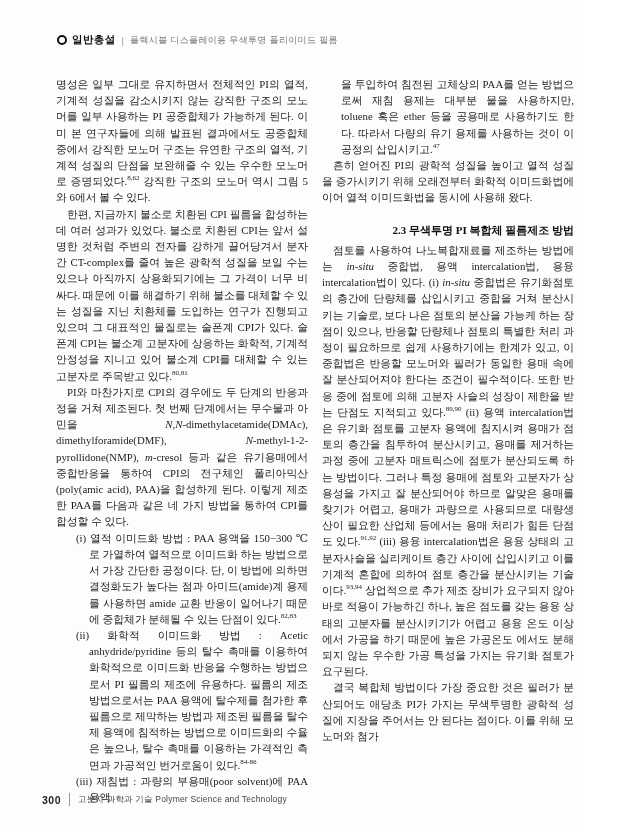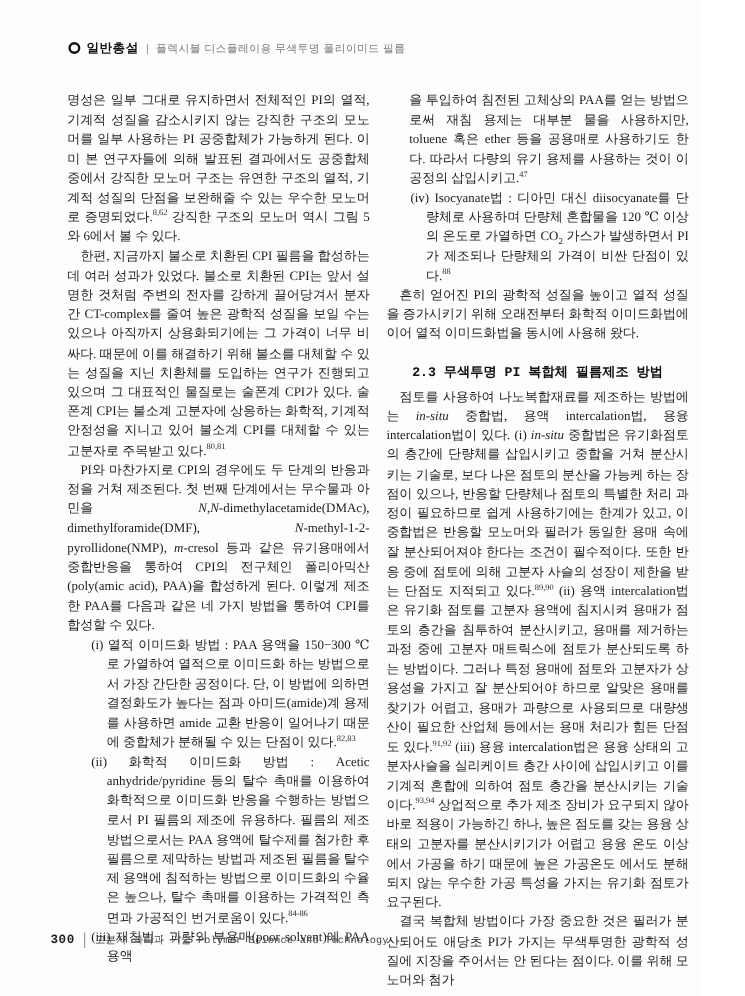--- a/index.html
+++ b/index.html
@@ -15,30 +15,30 @@
     border-radius:50%; margin-right:5px; flex:0 0 auto; }
   .hcat { font-weight:bold; font-size:10.5px; color:#101010; letter-spacing:0.4px; }
   .hdiv { color:#9a9a9a; margin:0 6px; font-size:9.5px; }
   .httl { font-size:9px; color:#787878; letter-spacing:0.35px; }
   
   .cols { position:absolute; top:76px; left:56px; width:518px; display:flex; gap:14px; }
   .col { width:252px; font-size:10.8px; line-height:16.2px; text-align:justify;
     text-justify:inter-character; }
   .para { margin:0; }
   .para.indent { text-indent:11px; }
-  .h2 { font-family:Liberation Mono, monospace; font-weight:bold;
-    font-size:11px; margin:16px 0 4px 0; text-align:center; text-indent:0; color:#0e0e0e; }
+  .h2 { font-family:Liberation Serif, serif; font-weight:bold;
+    font-size:11px; margin:16px 0 4px 0; text-align:right; text-indent:0; color:#0e0e0e; }
   .litem { margin:0; padding-left:33px; text-indent:-13px; }
   .cont { margin:0; padding-left:19px; }
   sup { font-size:7px; line-height:0; vertical-align:super; letter-spacing:0; }
   sub { font-size:7.5px; line-height:0; vertical-align:sub; }
   i { font-style:italic; }
   
-  .footer { position:absolute; left:42px; bottom:40px; display:flex; align-items:flex-end;
-    font-family:Liberation Mono, monospace; }
+  .footer { position:absolute; left:42px; bottom:24px; display:flex; align-items:flex-end;
+    font-family:Liberation Sans, sans-serif; }
   .pno { font-weight:bold; font-size:10.5px; color:#1d1d1d; letter-spacing:0.5px; }
   .fdiv { width:1px; height:13px; background:#999; margin:0 8px; }
   .fj { font-size:8.5px; color:#454545; letter-spacing:0.2px; }
 </style>
 </head>
 <body>
 
 <div class="page">
 
   <div class="header">
@@ -52,21 +52,20 @@
     <div class="col" id="col-left">
         <p class="para"><span>명성은 일부 그대로 유지하면서 전체적인 PI의 열적, 기계적 성질을 감소시키지 않는 강직한 구조의 모노머를 일부 사용하는 PI 공중합체가 가능하게 된다. 이미 본 연구자들에 의해 발표된 결과에서도 공중합체 중에서 강직한 모노머 구조는 유연한 구조의 열적, 기계적 성질의 단점을 보완해줄 수 있는 우수한 모노머로 증명되었다.</span><sup>8,62</sup><span> 강직한 구조의 모노머 역시 그림 5와 6에서 볼 수 있다.</span></p>
         <p class="para indent"><span>한편, 지금까지 불소로 치환된 CPI 필름을 합성하는데 여러 성과가 있었다. 불소로 치환된 CPI는 앞서 설명한 것처럼 주변의 전자를 강하게 끌어당겨서 분자 간 CT-complex를 줄여 높은 광학적 성질을 보일 수는 있으나 아직까지 상용화되기에는 그 가격이 너무 비싸다. 때문에 이를 해결하기 위해 불소를 대체할 수 있는 성질을 지닌 치환체를 도입하는 연구가 진행되고 있으며 그 대표적인 물질로는 술폰계 CPI가 있다. 술폰계 CPI는 불소계 고분자에 상응하는 화학적, 기계적 안정성을 지니고 있어 불소계 CPI를 대체할 수 있는 고분자로 주목받고 있다.</span><sup>80,81</sup></p>
         <p class="para indent"><span>PI와 마찬가지로 CPI의 경우에도 두 단계의 반응과정을 거쳐 제조된다. 첫 번째 단계에서는 무수물과 아민을 </span><i>N,N</i><span>-dimethylacetamide(DMAc), dimethylforamide(DMF), </span><i>N</i><span>-methyl-1-2-pyrollidone(NMP), </span><i>m</i><span>-cresol 등과 같은 유기용매에서 중합반응을 통하여 CPI의 전구체인 폴리아믹산(poly(amic acid), PAA)을 합성하게 된다. 이렇게 제조한 PAA를 다음과 같은 네 가지 방법을 통하여 CPI를 합성할 수 있다.</span></p>
         <div class="litem"><span>(i) </span><span>열적 이미드화 방법 : PAA 용액을 150−300 ℃로 가열하여 열적으로 이미드화 하는 방법으로서 가장 간단한 공정이다. 단, 이 방법에 의하면 결정화도가 높다는 점과 아미드(amide)계 용제를 사용하면 amide 교환 반응이 일어나기 때문에 중합체가 분해될 수 있는 단점이 있다.</span><sup>82,83</sup></div>
         <div class="litem"><span>(ii) </span><span>화학적 이미드화 방법 : Acetic anhydride/pyridine 등의 탈수 촉매를 이용하여 화학적으로 이미드화 반응을 수행하는 방법으로서 PI 필름의 제조에 유용하다. 필름의 제조 방법으로서는 PAA 용액에 탈수제를 첨가한 후 필름으로 제막하는 방법과 제조된 필름을 탈수제 용액에 침적하는 방법으로 이미드화의 수율은 높으나, 탈수 촉매를 이용하는 가격적인 측면과 가공적인 번거로움이 있다.</span><sup>84-86</sup></div>
         <div class="litem"><span>(iii) </span><span>재침법 : 과량의 부용매(poor solvent)에 PAA 용액</span></div>
       </div>
     <div class="col" id="col-right">
         <div class="cont"><span>을 투입하여 침전된 고체상의 PAA를 얻는 방법으로써 재침 용제는 대부분 물을 사용하지만, toluene 혹은 ether 등을 공용매로 사용하기도 한다. 따라서 다량의 유기 용제를 사용하는 것이 이 공정의 삽입시키고.</span><sup>47</sup></div>
-        <div class="litem"><span>(iv) </span><span>Isocyanate법 : 디아민 대신 diisocyanate를 단량체로 사용하며 단량체 혼합물을 120 ℃ 이상의 온도로 가열하면 CO</span><sub>2</sub><span> 가스가 발생하면서 PI가 제조되나 단량체의 가격이 비싼 단점이 있다.</span><sup>88</sup></div>
         <p class="para indent"><span>흔히 얻어진 PI의 광학적 성질을 높이고 열적 성질을 증가시키기 위해 오래전부터 화학적 이미드화법에 이어 열적 이미드화법을 동시에 사용해 왔다.</span></p>
         <div class="h2">2.3 무색투명 PI 복합체 필름제조 방법</div>
         <p class="para indent"><span>점토를 사용하여 나노복합재료를 제조하는 방법에는 </span><i>in-situ</i><span> 중합법, 용액 intercalation법, 용융 intercalation법이 있다. (i) </span><i>in-situ</i><span> 중합법은 유기화점토의 층간에 단량체를 삽입시키고 중합을 거쳐 분산시키는 기술로, 보다 나은 점토의 분산을 가능케 하는 장점이 있으나, 반응할 단량체나 점토의 특별한 처리 과정이 필요하므로 쉽게 사용하기에는 한계가 있고, 이 중합법은 반응할 모노머와 필러가 동일한 용매 속에 잘 분산되어져야 한다는 조건이 필수적이다. 또한 반응 중에 점토에 의해 고분자 사슬의 성장이 제한을 받는 단점도 지적되고 있다.</span><sup>89,90</sup><span> (ii) 용액 intercalation법은 유기화 점토를 고분자 용액에 침지시켜 용매가 점토의 층간을 침투하여 분산시키고, 용매를 제거하는 과정 중에 고분자 매트릭스에 점토가 분산되도록 하는 방법이다. 그러나 특정 용매에 점토와 고분자가 상용성을 가지고 잘 분산되어야 하므로 알맞은 용매를 찾기가 어렵고, 용매가 과량으로 사용되므로 대량생산이 필요한 산업체 등에서는 용매 처리가 힘든 단점도 있다.</span><sup>91,92</sup><span> (iii) 용융 intercalation법은 용융 상태의 고분자사슬을 실리케이트 층간 사이에 삽입시키고 이를 기계적 혼합에 의하여 점토 층간을 분산시키는 기술이다.</span><sup>93,94</sup><span> 상업적으로 추가 제조 장비가 요구되지 않아 바로 적용이 가능하긴 하나, 높은 점도를 갖는 용융 상태의 고분자를 분산시키기가 어렵고 용융 온도 이상에서 가공을 하기 때문에 높은 가공온도 에서도 분해되지 않는 우수한 가공 특성을 가지는 유기화 점토가 요구된다.</span></p>
         <p class="para indent"><span>결국 복합체 방법이다 가장 중요한 것은 필러가 분산되어도 애당초 PI가 가지는 무색투명한 광학적 성질에 지장을 주어서는 안 된다는 점이다. 이를 위해 모노머와 첨가</span></p>
       </div>
   </div>
 
   <div class="footer">
     <span class="pno">300</span>
     <span class="fdiv"></span>

